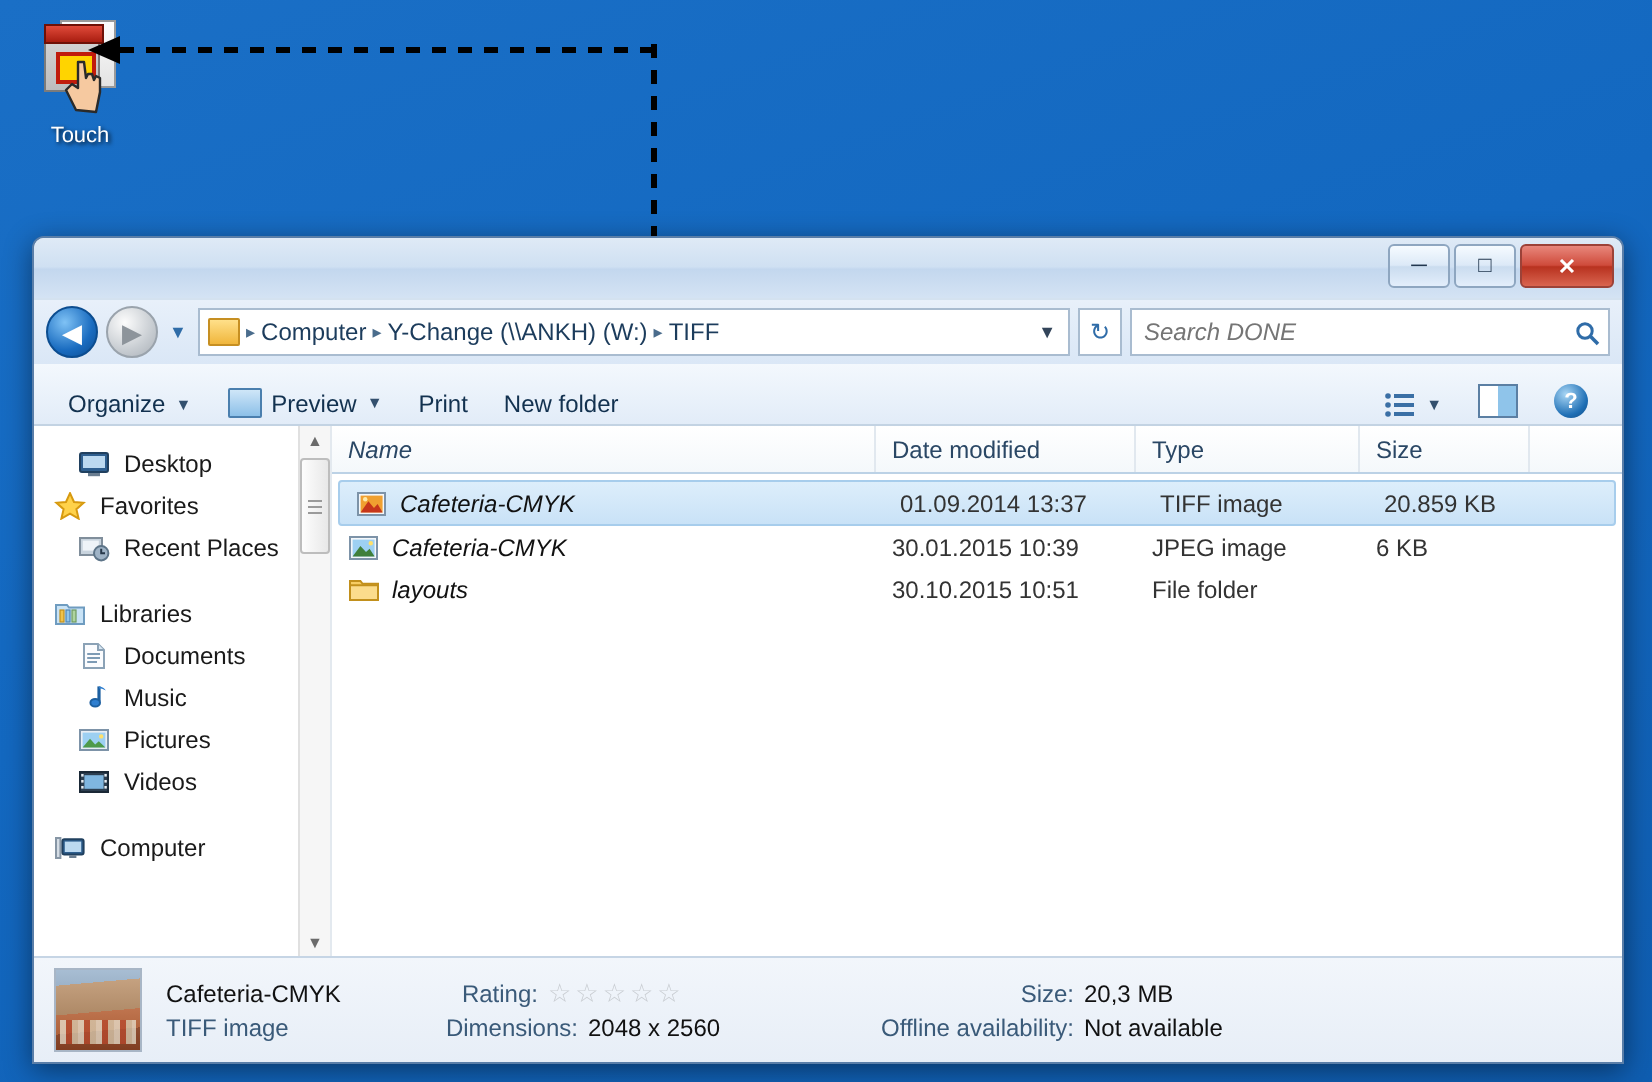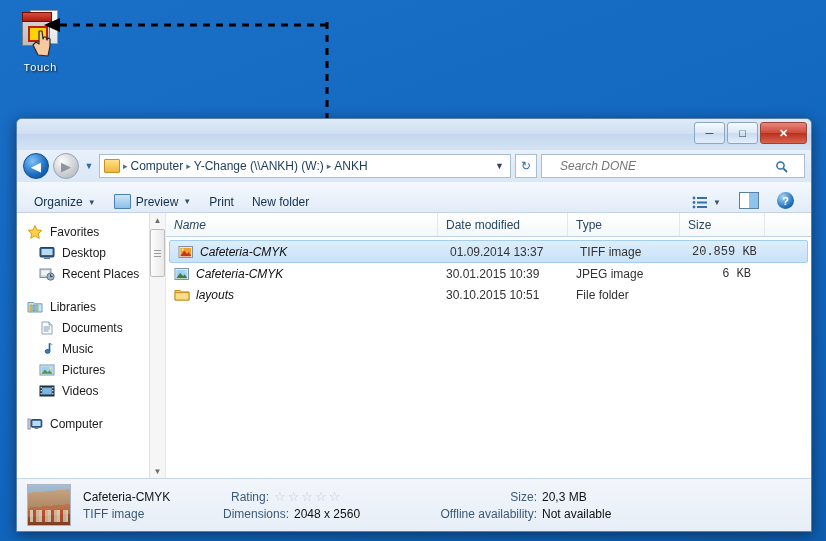--- a/index.html
+++ b/index.html
@@ -15,21 +15,20 @@
   }
   #desktop {
     position: absolute; inset: 0;
     background: linear-gradient(160deg, #1a6fc6 0%, #1368c0 45%, #0f5db0 100%);
   }
   
   #touch-icon {
     position: absolute; left: 8px; top: 8px;
     width: 64px; text-align: center;
     cursor: default;
-    font-family: Liberation Mono, monospace;
   }
   .ti-art { position: relative; width: 48px; height: 52px; margin: 0 auto; }
   .ti-paper {
     position: absolute; left: 14px; top: 2px; width: 26px; height: 32px;
     background: linear-gradient(#fdfdfd, #e3e3e3);
     border: 1px solid #9a9a9a;
   }
   .ti-body {
     position: absolute; left: 6px; top: 6px; width: 26px; height: 30px;
     background: linear-gradient(#d8d8d8,#bdbdbd);
@@ -108,21 +107,21 @@
     width: 14px; height: 12px; border-radius: 1px;
     background: linear-gradient(#ffe08a,#f0b63c); border:1px solid #c68f22;
     flex: 0 0 auto;
   }
   .crumb { white-space: nowrap; }
   .sep { color: #4a6c8c; font-size: 9px; padding: 0 1px; }
   .crumbcaret { margin-left: auto; color: #33455a; font-size: 9px; padding-right:2px;}
   .refresh { width: 20px; height: 22px; border:1px solid #a9bcd0; background:#fff; display:flex;align-items:center;justify-content:center;color:#2f6ca8;font-size:12px;}
   .searchbox {
     width: 230px; height: 22px; background: #fff; border: 1px solid #a9bcd0;
-    display: flex; align-items: center; padding: 0 16px;
+    display: flex; align-items: center; padding: 0 4px;
   }
   .searchbox input {
     border: 0; outline: 0; flex: 1 1 auto; font-size: 12px;
     font-family: "Liberation Sans", sans-serif; font-style: italic; color: #8b8b8b;
     background: transparent; min-width: 0;
   }
   
   .toolbar {
     height: 30px; flex: 0 0 auto;
     background: linear-gradient(#f3f8fd,#e2ecf8);
@@ -167,21 +166,21 @@
     border-bottom: 1px solid #bcd2e6; color: #2a4765; font-size: 12px;
   }
   .colheader .c { padding-left: 8px; border-right: 1px solid #e1e8ef; height: 100%; display:flex; align-items:center; box-sizing: border-box;}
   .c-name { width: 272px; font-style: italic; } .c-date { width: 130px; } .c-type { width: 112px; } .c-size { width: 85px; }
   .rows { flex: 1 1 auto; padding-top: 3px; }
   .row { height: 21px; display: flex; align-items: center; font-size: 12px; color: #111; }
   .row.selected { background: linear-gradient(#ddeefb,#c9e2f7); border: 1px solid #a7cdec; border-radius: 2px; margin: 0 3px; }
   .row .cell { padding-left: 8px; box-sizing: border-box; white-space: nowrap; overflow: hidden; }
   .row .cell.name { display: flex; align-items: center; gap: 6px; }
   .cell.date, .cell.type { color: #333; }
-  .cell.size { text-align: right; padding-right: 14px; color: #333; font-family: Liberation Mono, monospace; }
+  .cell.size { text-align: left; padding-right: 14px; color: #333; }
   .ficon { width: 16px; height: 14px; flex: 0 0 auto; }
   
   .statusbar {
     height: 52px; flex: 0 0 auto;
     background: linear-gradient(#f2f6fb,#e7eef7);
     border-top: 1px solid #c6d5e5;
     display: flex; align-items: center; padding: 0 10px; gap: 12px;
   }
   .thumb-prev {
     width: 42px; height: 40px; border: 1px solid #a8b6c6; flex: 0 0 auto;
@@ -246,21 +245,21 @@
     <div class="navbtn fwd">▶</div>
     <div class="histarrow">▼</div>
 
     <div class="crumbbar">
       <div class="folder-mini"></div>
       <span class="sep">▸</span>
       <span class="crumb">Computer</span>
       <span class="sep">▸</span>
       <span class="crumb">Y-Change (\\ANKH) (W:)</span>
       <span class="sep">▸</span>
-      <span class="crumb">ANKH</span>
+      <span class="crumb">TIFF</span>
       <span class="crumbcaret">▼</span>
     </div>
 
     <div class="refresh">↻</div>
 
     <div class="searchbox">
       <input type="text" placeholder="Search DONE" style="">
       <svg width="13" height="13" viewBox="0 0 13 13">
         <circle cx="5.5" cy="5.5" r="3.6" fill="none" stroke="#2f6ca8" stroke-width="1.5"></circle>
         <line x1="8.3" y1="8.3" x2="12" y2="12" stroke="#2f6ca8" stroke-width="1.8"></line>
@@ -305,33 +304,33 @@
     </div>
     <div class="tbitem">
       <span class="helpbtn">?</span>
     </div>
   </div>
 
   <div class="wbody">
 
     <div class="sidebar">
 
-      <div class="navitem">
-        <svg class="nico" viewBox="0 0 16 14">
-          <path d="M8 0.6 L10 5 L14.8 5.4 L11.2 8.6 L12.3 13.3 L8 10.8 L3.7 13.3 L4.8 8.6 L1.2 5.4 L6 5 Z" fill="#ffd24a" stroke="#d79a10" stroke-width="1"></path>
-        </svg>
-        <span>Favorites</span>
-      </div>
       <div class="navitem child">
         <svg class="nico" viewBox="0 0 16 14">
           <rect x="1" y="1.5" width="14" height="9.5" rx="1" fill="#2f5f8f" stroke="#20405f"></rect>
           <rect x="2.5" y="3" width="11" height="6" fill="#bcd9f0"></rect>
           <rect x="5" y="11.5" width="6" height="1.6" fill="#6a7d90"></rect>
         </svg>
         <span>Desktop</span>
+      </div>
+      <div class="navitem">
+        <svg class="nico" viewBox="0 0 16 14">
+          <path d="M8 0.6 L10 5 L14.8 5.4 L11.2 8.6 L12.3 13.3 L8 10.8 L3.7 13.3 L4.8 8.6 L1.2 5.4 L6 5 Z" fill="#ffd24a" stroke="#d79a10" stroke-width="1"></path>
+        </svg>
+        <span>Favorites</span>
       </div>
       <div class="navitem child">
         <svg class="nico" viewBox="0 0 16 14">
           <rect x="1" y="2" width="11" height="8.5" fill="#c9d4de" stroke="#808e9b"></rect>
           <rect x="2.4" y="3.3" width="8" height="5" fill="#eef3f8"></rect>
           <circle cx="11.6" cy="9.6" r="3.6" fill="#9fb3c6" stroke="#5d7488"></circle>
           <path d="M11.6 7.4 v2.2 h1.9" stroke="#27384a" stroke-width="1" fill="none"></path>
         </svg>
         <span>Recent Places</span>
       </div>

